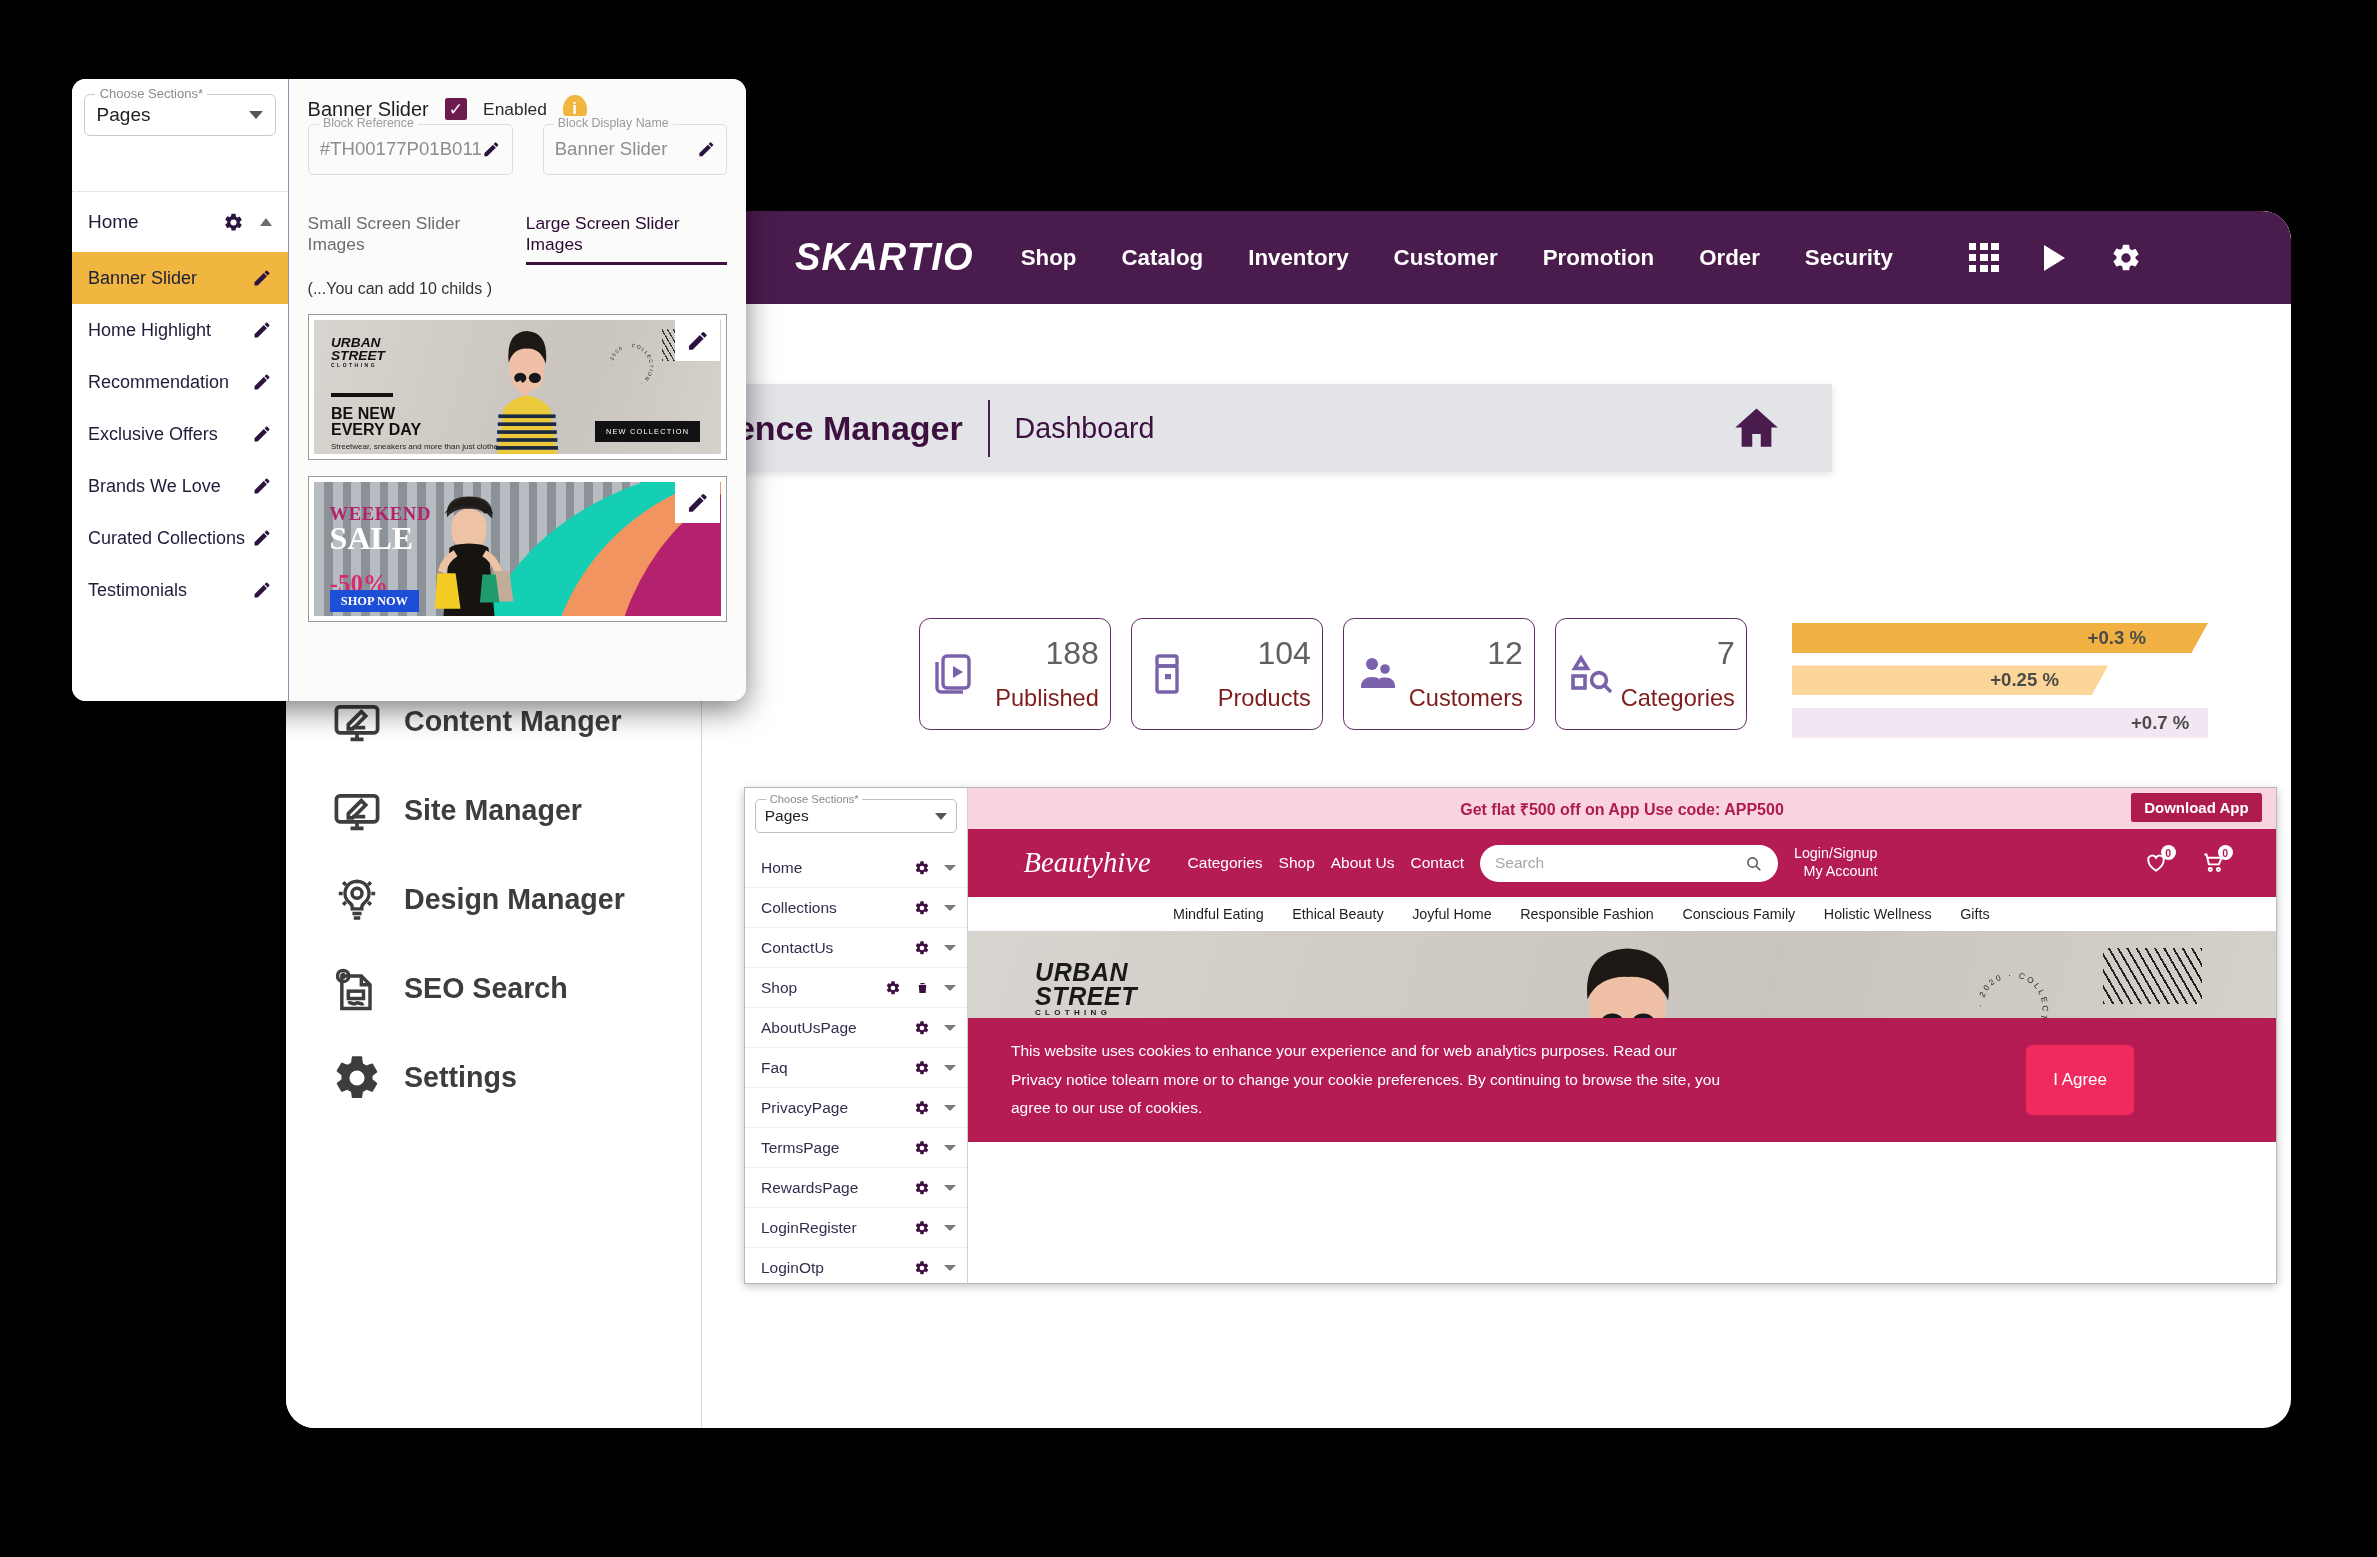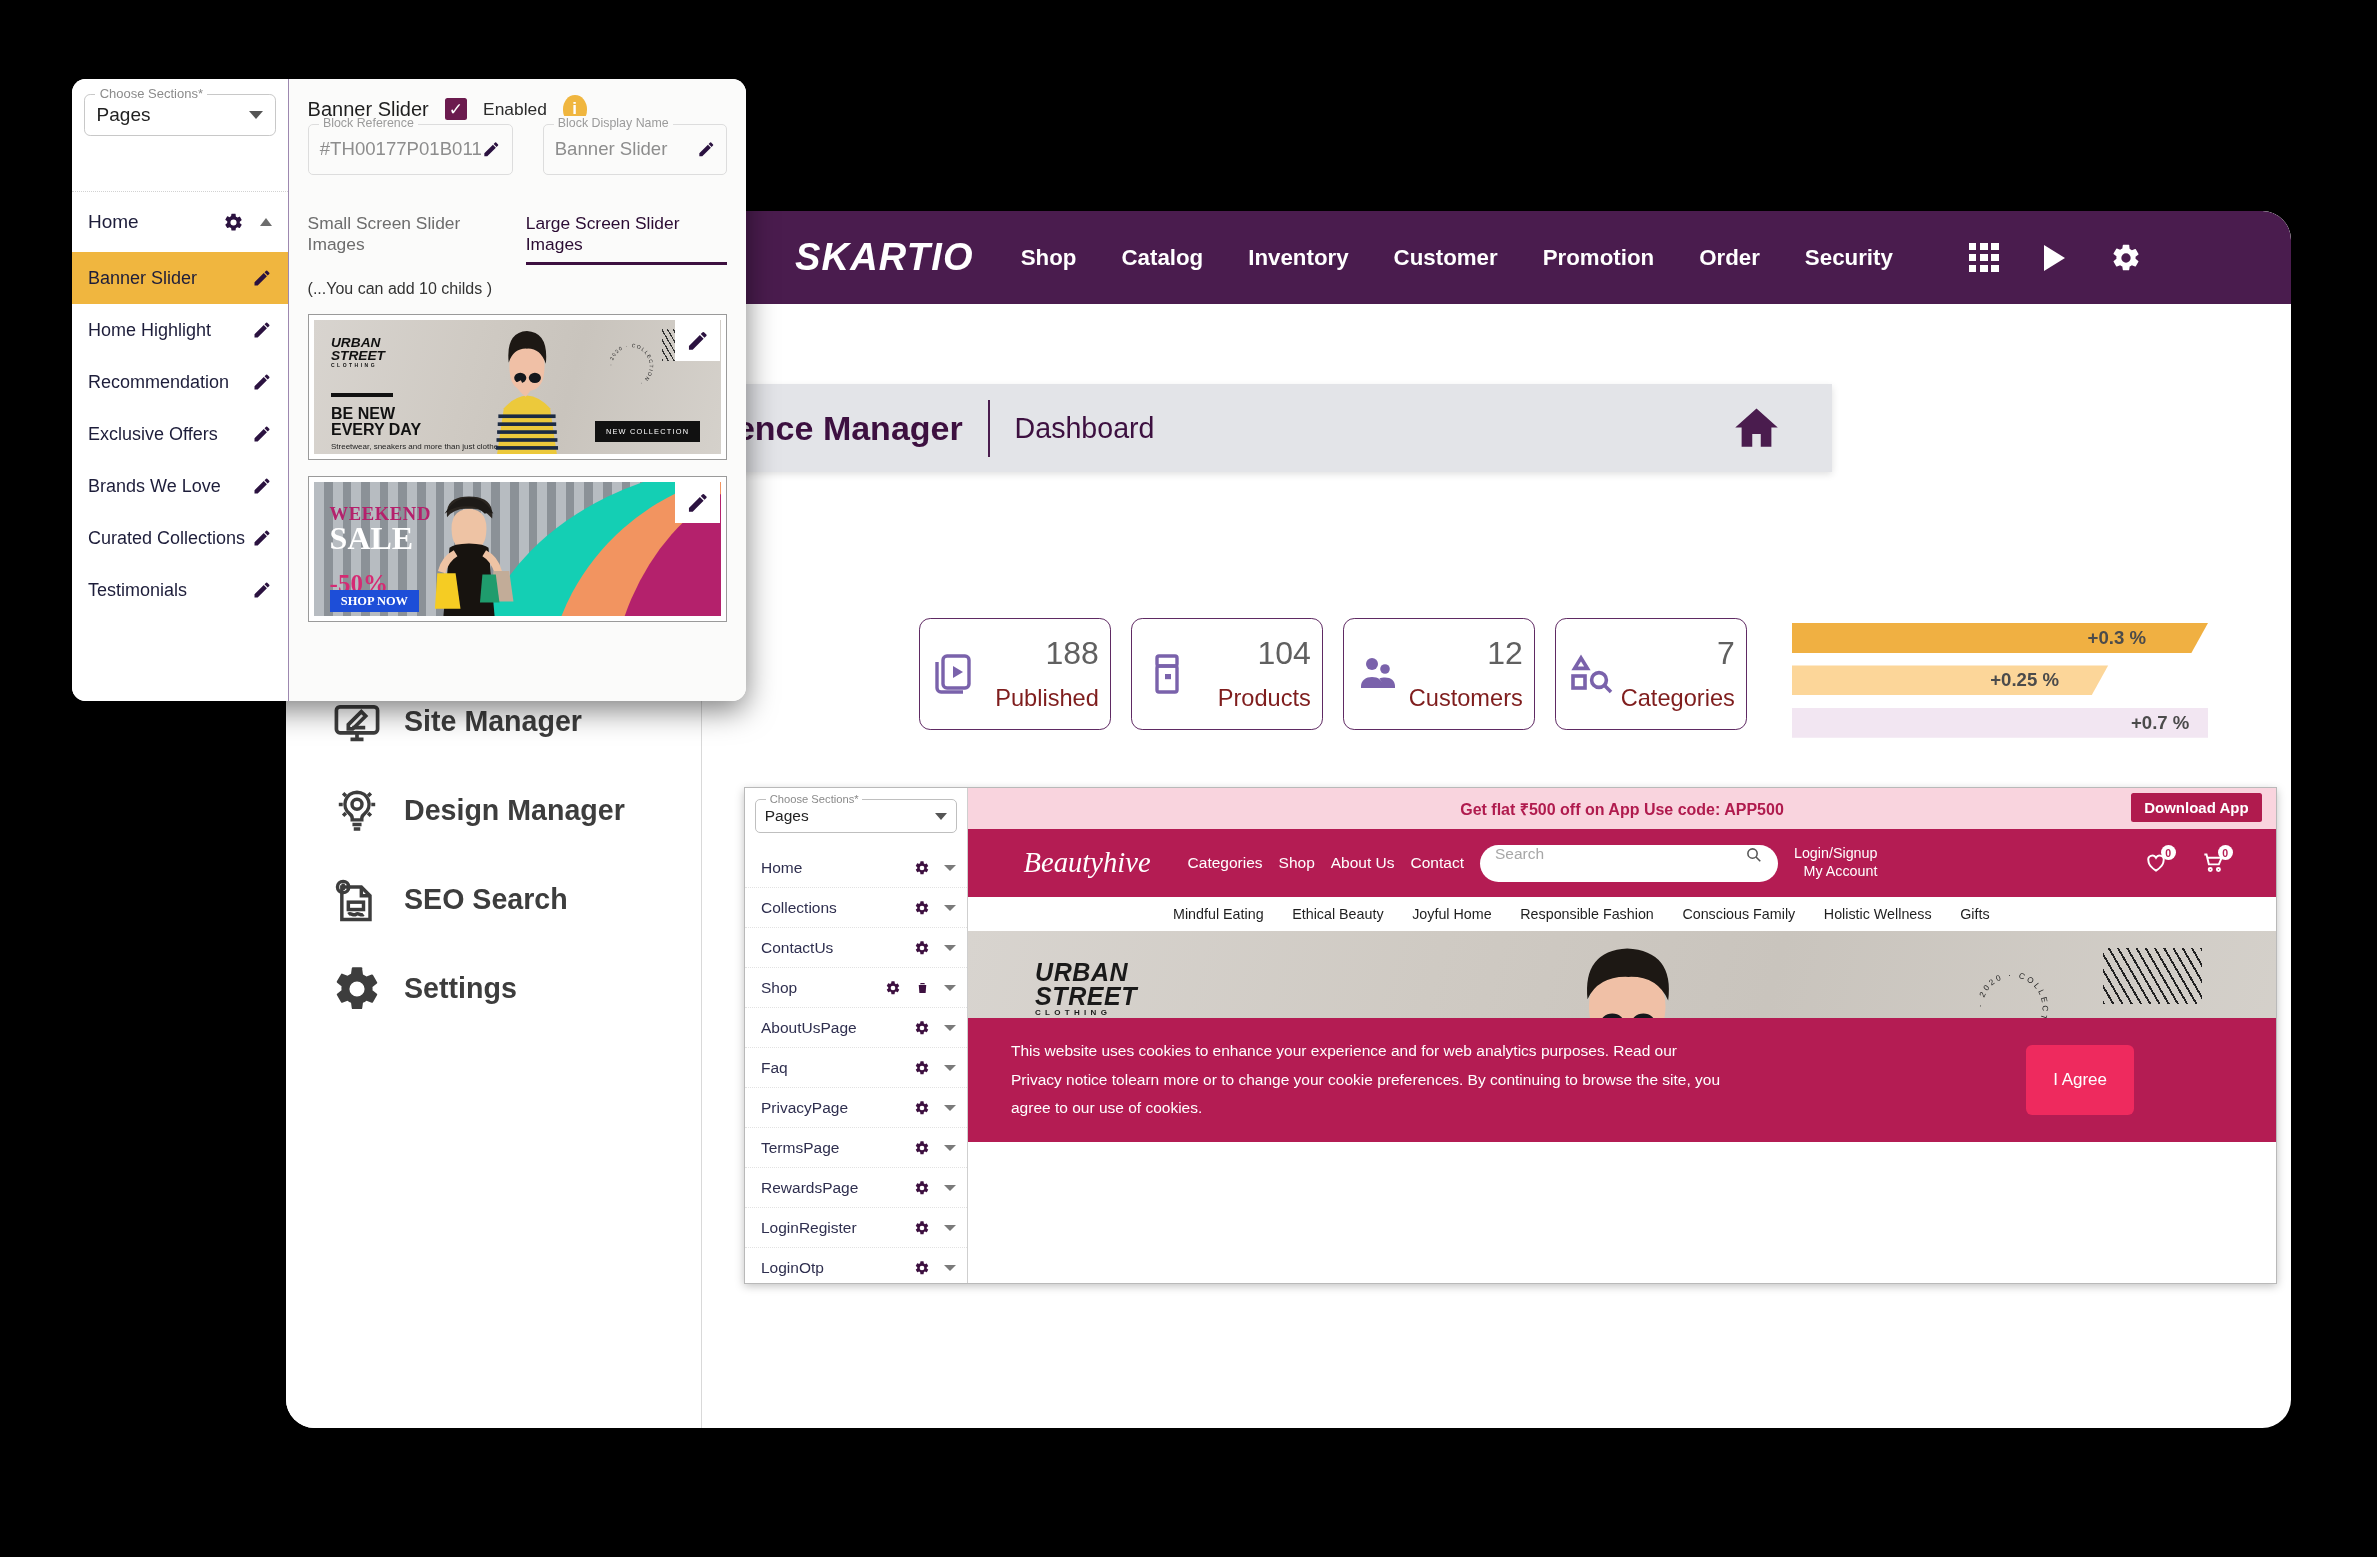--- a/index.html
+++ b/index.html
@@ -110,21 +110,21 @@
   .pv-trash { width: 15px; height: 16px; }
   .pv-chev { width: 0; height: 0; border-left: 6.2px solid transparent; border-right: 6.2px solid transparent; border-top: 6.8px solid #7a7a7a; }
 
   .pv-right { flex: 1; position: relative; background: #fff; overflow: hidden; }
   .bh-promo { height: 41px; background: #f9d4de; display: flex; align-items: center; justify-content: center; position: relative; }
   .bh-promo-txt { color: #b01b4e; font-size: 16px; font-weight: bold; }
   .bh-dl { position: absolute; right: 13.7px; top: 5px; background: #b01b4e; color: #fff; font-size: 15px; font-weight: bold; padding: 6.2px 13.7px; border-radius: 2.5px; }
   .bh-head { height: 68px; background: #b41c53; display: flex; align-items: center; padding: 0 18.6px; }
   .bh-logo { color: #fff; font-size: 28.6px; font-style: italic; font-family: "Liberation Serif", serif; margin-left: 37px; margin-right: 37px; }
   .bh-nav { display: flex; gap: 16px; color: #fff; font-size: 15.5px; }
-  .bh-search { margin-left: 16px; width: 298px; height: 37px; background: #fff; border-radius: 18.6px; display: flex; padding: 0 15px; }
+  .bh-search { margin-left: 16px; width: 298px; height: 37px; background: #fff; border-radius: 18.6px; display: flex; align-items: center; padding: 0 15px; }
   .bh-search-ph { color: #a7a7a7; font-size: 15.5px; }
   .bh-search-ic { margin-left: auto; width: 18.6px; height: 18.6px; }
   .bh-acct { margin-left: 16px; color: #fff; font-size: 14.3px; line-height: 1.25; text-align: right; }
   .bh-icons { margin-left: auto; display: flex; gap: 31px; align-items: center; padding-right: 31px; }
   .bh-badge { position: relative; }
   .bh-badge span { position: absolute; top: -3.7px; right: -6.2px; background: #fff; color: #b41c53; font-size: 10.6px; border-radius: 50%; width: 15px; height: 15px; display: flex; align-items: center; justify-content: center; font-weight: bold;}
   .bh-cats { height: 34px; display: flex; align-items: center; gap: 28.6px; padding-left: 205px; font-size: 14.3px; color: #1f1f1f; }
   .bh-hero { position: relative; height: 211px; background: #cfcbc6; overflow: hidden; }
   .bh-cookie { position: absolute; left: 0; bottom: 0; width: 100%; height: 124px; background: #b41c53; display: flex; align-items: center; padding: 0 43px; }
   .bh-cookie-txt { color: #fff; font-size: 15.5px; line-height: 1.85; max-width: 720px; }
@@ -332,20 +332,31 @@
       </div>
       <div class="mn-item">
         <span class="mn-icon">
           <svg viewBox="0 0 24 24" width="52" height="52" fill="none" stroke="#3d3d3d" stroke-width="1.7">
               <rect x="4" y="4" width="16" height="17" rx="2"></rect>
               <rect x="9" y="2" width="6" height="3.4" rx="1"></rect>
               <path d="M7.4 10l1.2 1.2L10.6 9M12.4 10.2h5M7.4 14l1.2 1.2L10.6 13M12.4 14.2h5M7.4 17.6h10"></path>
             </svg>
         </span>
         <span class="mn-label">Dashboard</span>
+      </div>
+      <div class="mn-item">
+        <span class="mn-icon">
+          <svg viewBox="0 0 24 24" width="52" height="52" fill="none" stroke="#3d3d3d" stroke-width="1.7">
+              <rect x="2.5" y="5" width="19" height="12" rx="1.6"></rect>
+              <path d="M9 20h6M12 17v3"></path>
+              <path d="M8 13.2l6-6 2 2-6 6H8z"></path>
+              <path d="M9.8 14.6h6"></path>
+            </svg>
+        </span>
+        <span class="mn-label">Content Manger</span>
       </div>
       <div class="mn-item">
         <span class="mn-icon">
           <svg viewBox="0 0 24 24" width="52" height="52" fill="none" stroke="#3d3d3d" stroke-width="1.7">
               <rect x="2.5" y="5" width="19" height="12" rx="1.6"></rect>
               <path d="M9 20h6M12 17v3"></path>
               <path d="M8 13.2l6-6 2 2-6 6H8z"></path>
               <path d="M9.8 14.6h6"></path>
             </svg>
         </span>

